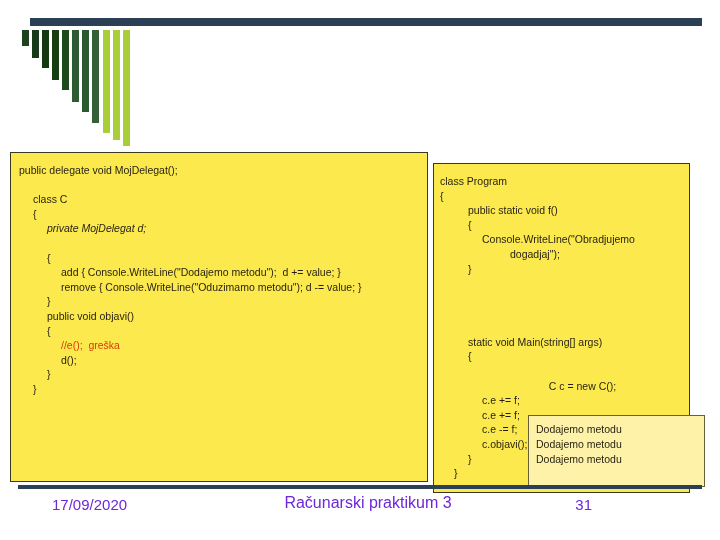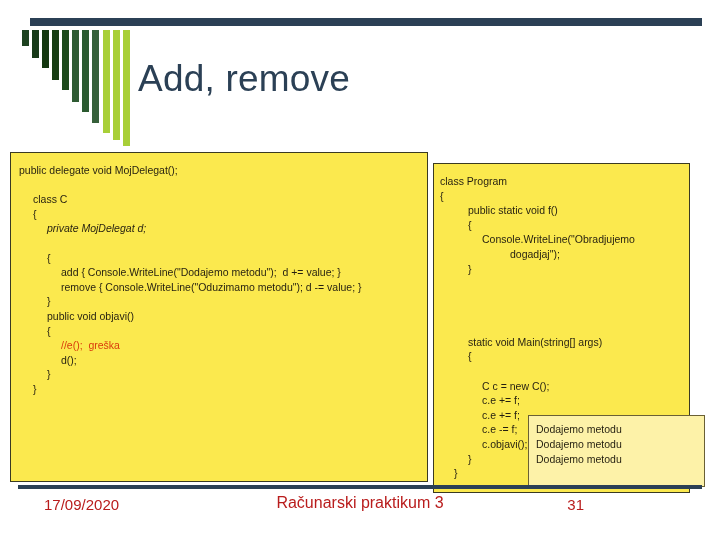--- a/index.html
+++ b/index.html
@@ -114,25 +114,25 @@
   #footer-rule {
     position: absolute;
     left: 18px;
     top: 485px;
     width: 684px;
     height: 4px;
     background: #2b4055;
   }
   #footer {
     position: absolute;
-    left: 0;
+    left: 8px;
     top: 492px;
     width: 628px;
     height: 34px;
-    color: #b91c1c;
+    color: #6d28d9;
     font-size: 15px;
   }
   #footer-date {
     position: absolute;
     left: 44px;
     top: 4px;
   }
   #footer-center {
     position: absolute;
     left: 0;
@@ -161,21 +161,20 @@
       <div class="motif-bar" style="left: 30px; height: 50px; background: rgb(23, 61, 19);"></div>
       <div class="motif-bar" style="left: 40px; height: 60px; background: rgb(28, 74, 27);"></div>
       <div class="motif-bar" style="left: 50px; height: 72px; background: rgb(47, 91, 51);"></div>
       <div class="motif-bar" style="left: 60px; height: 82px; background: rgb(43, 90, 48);"></div>
       <div class="motif-bar" style="left: 70px; height: 93px; background: rgb(54, 96, 58);"></div>
       <div class="motif-bar" style="left: 81px; height: 103px; background: rgb(168, 207, 56);"></div>
       <div class="motif-bar" style="left: 91px; height: 110px; background: rgb(168, 207, 56);"></div>
       <div class="motif-bar" style="left: 101px; height: 116px; background: rgb(168, 207, 56);"></div>
     </div>
 
-  <div id="slide-title">Add, remove</div>
 
   <div id="code-left" class="code-panel">
       <div class="code-line" style="padding-left: 0px;">public delegate void MojDelegat();</div>
       <div class="code-line blank" style="padding-left: 0px;"></div>
       <div class="code-line" style="padding-left: 14px;">class C</div>
       <div class="code-line" style="padding-left: 14px;">{</div>
       <div class="code-line" style="padding-left: 28px; font-style: italic;">private MojDelegat d;</div>
       <div class="code-line blank" style="padding-left: 0px;"></div>
       <div class="code-line" style="padding-left: 28px;">{</div>
       <div class="code-line" style="padding-left: 42px;">add { Console.WriteLine("Dodajemo metodu");  d += value; }</div>
@@ -194,21 +193,21 @@
       <div class="code-line" style="padding-left: 0px;">{</div>
       <div class="code-line" style="padding-left: 28px;">public static void f()</div>
       <div class="code-line" style="padding-left: 28px;">{</div>
       <div class="code-line" style="padding-left: 42px;">Console.WriteLine("Obradjujemo</div>
       <div class="code-line" style="padding-left: 70px;">dogadjaj");</div>
       <div class="code-line" style="padding-left: 28px;">}</div>
       <div class="code-line blank" style="padding-left: 0px;"></div>
       <div class="code-line" style="padding-left: 28px; margin-top: 44px;">static void Main(string[] args)</div>
       <div class="code-line" style="padding-left: 28px;">{</div>
       <div class="code-line blank" style="padding-left: 0px;"></div>
-      <div class="code-line" style="padding-left: 42px;">C c = new C();</div>
+      <div class="code-line" style="padding-left: 42px; text-align: center;">C c = new C();</div>
       <div class="code-line" style="padding-left: 42px;">c.e += f;</div>
       <div class="code-line" style="padding-left: 42px;">c.e += f;</div>
       <div class="code-line" style="padding-left: 42px;">c.e -= f;</div>
       <div class="code-line" style="padding-left: 42px;">c.objavi();</div>
       <div class="code-line" style="padding-left: 28px;">}</div>
       <div class="code-line" style="padding-left: 14px;">}</div>
     </div>
 
   <div id="console-output">
       <div class="out-line">Dodajemo metodu</div>

